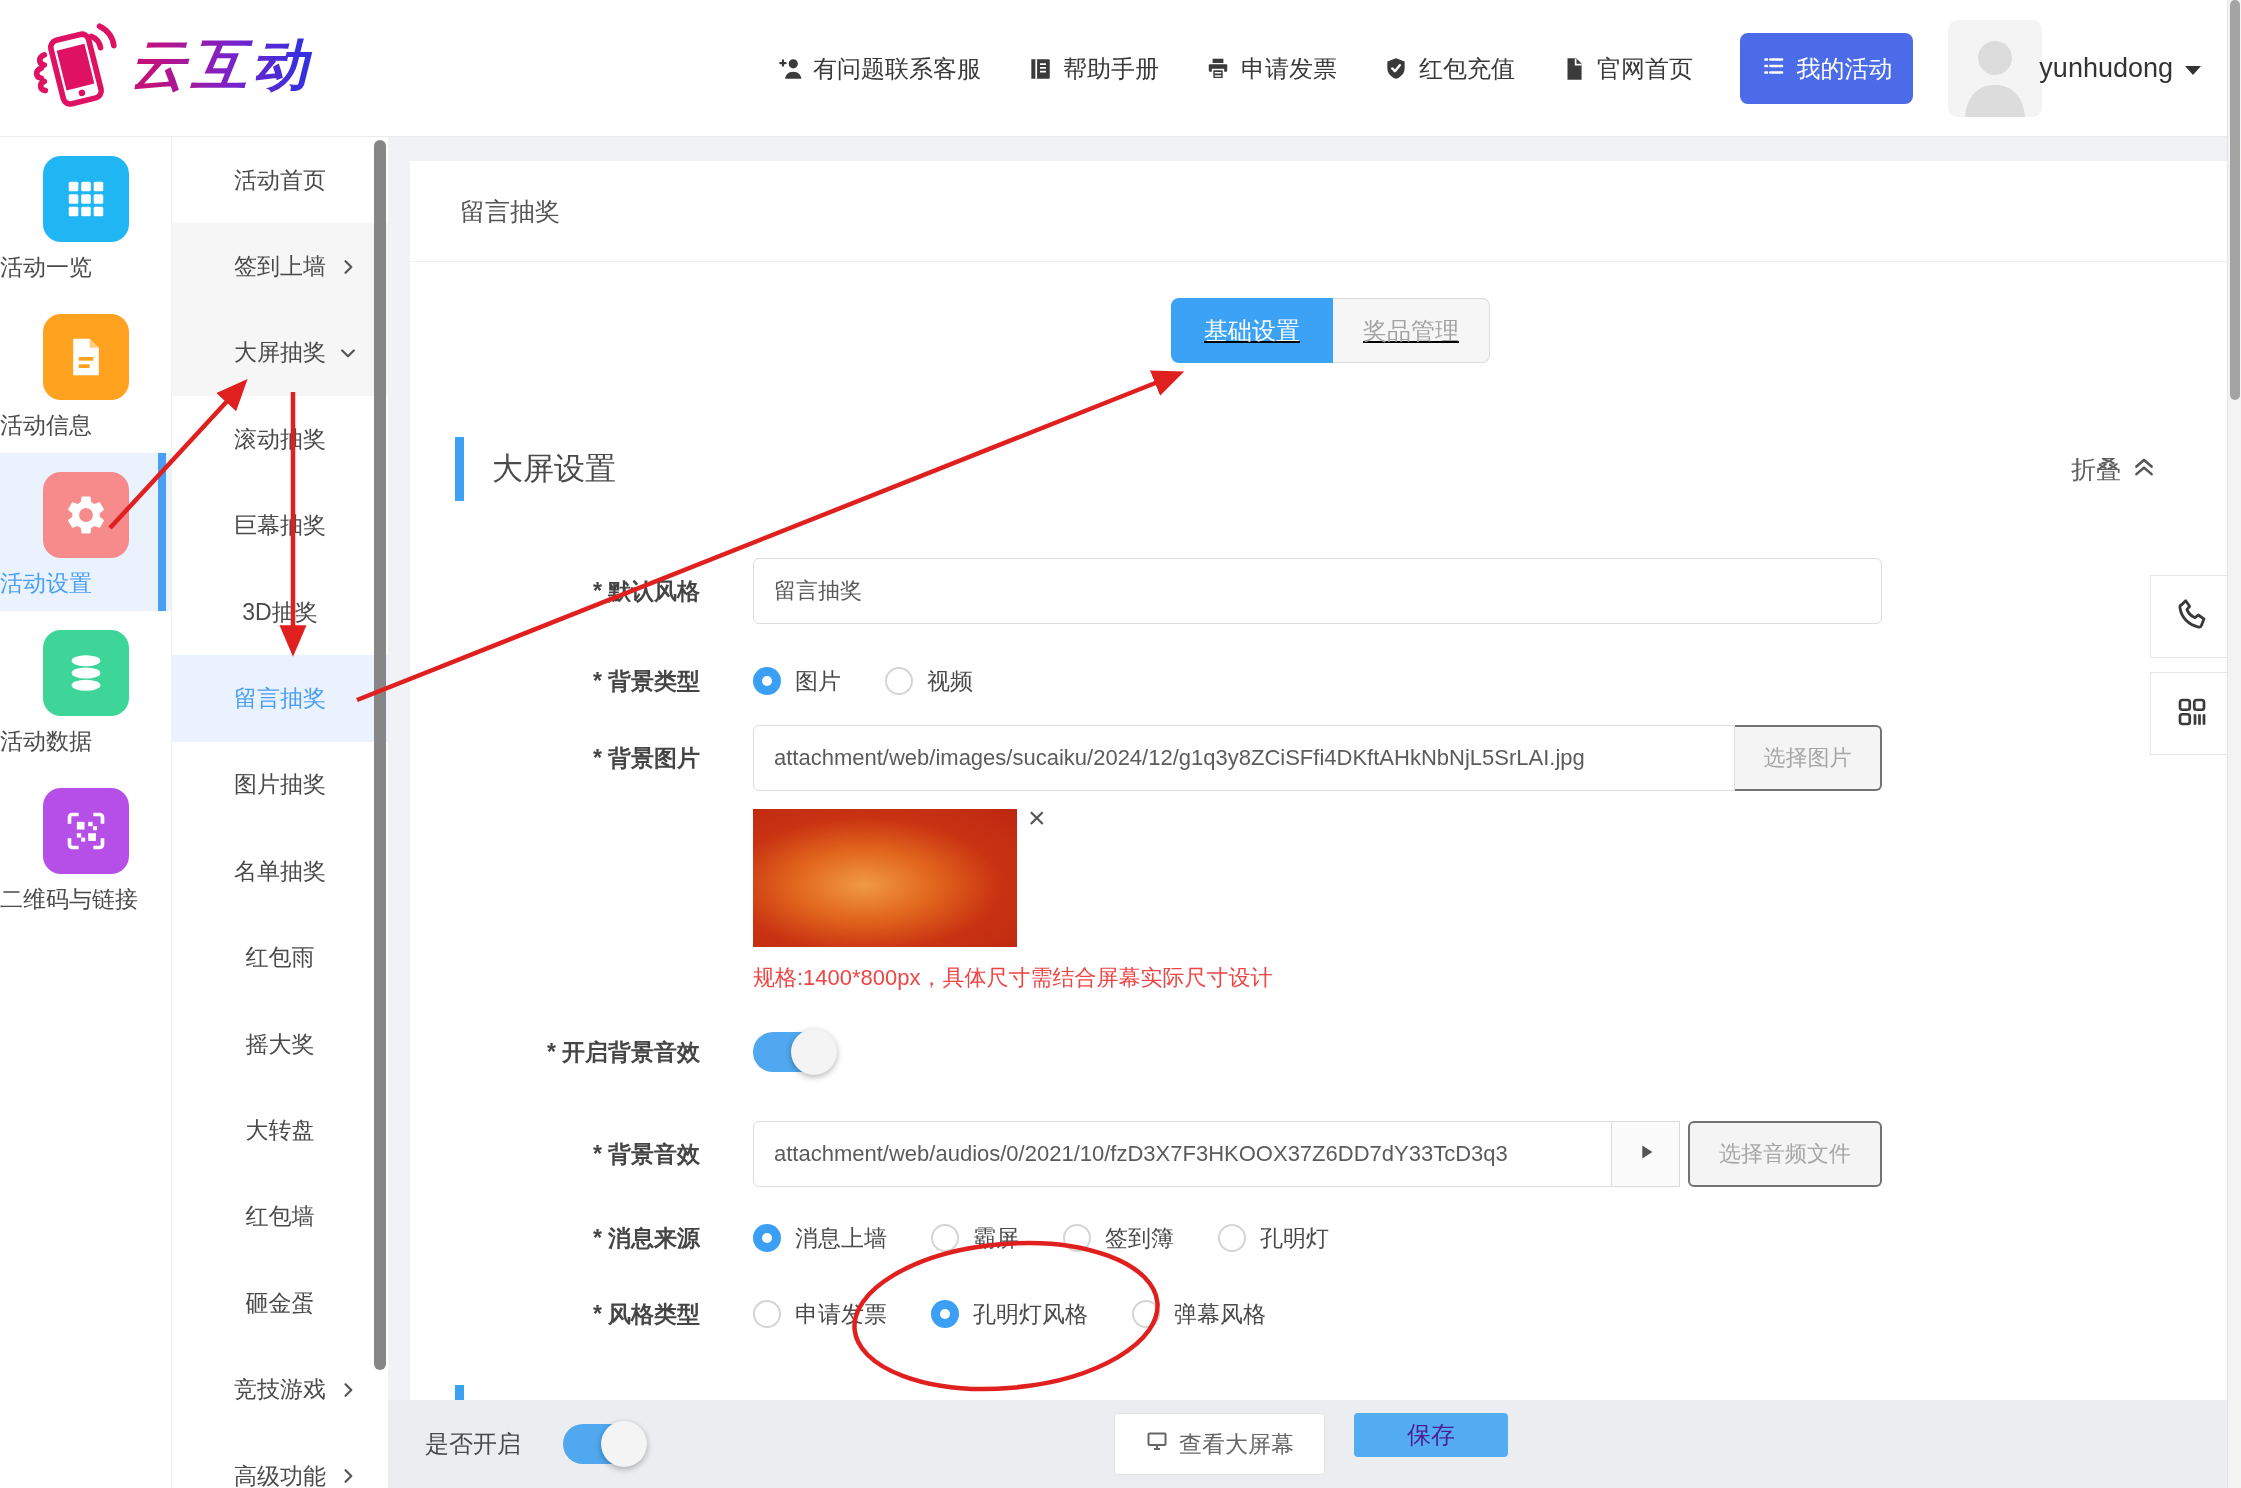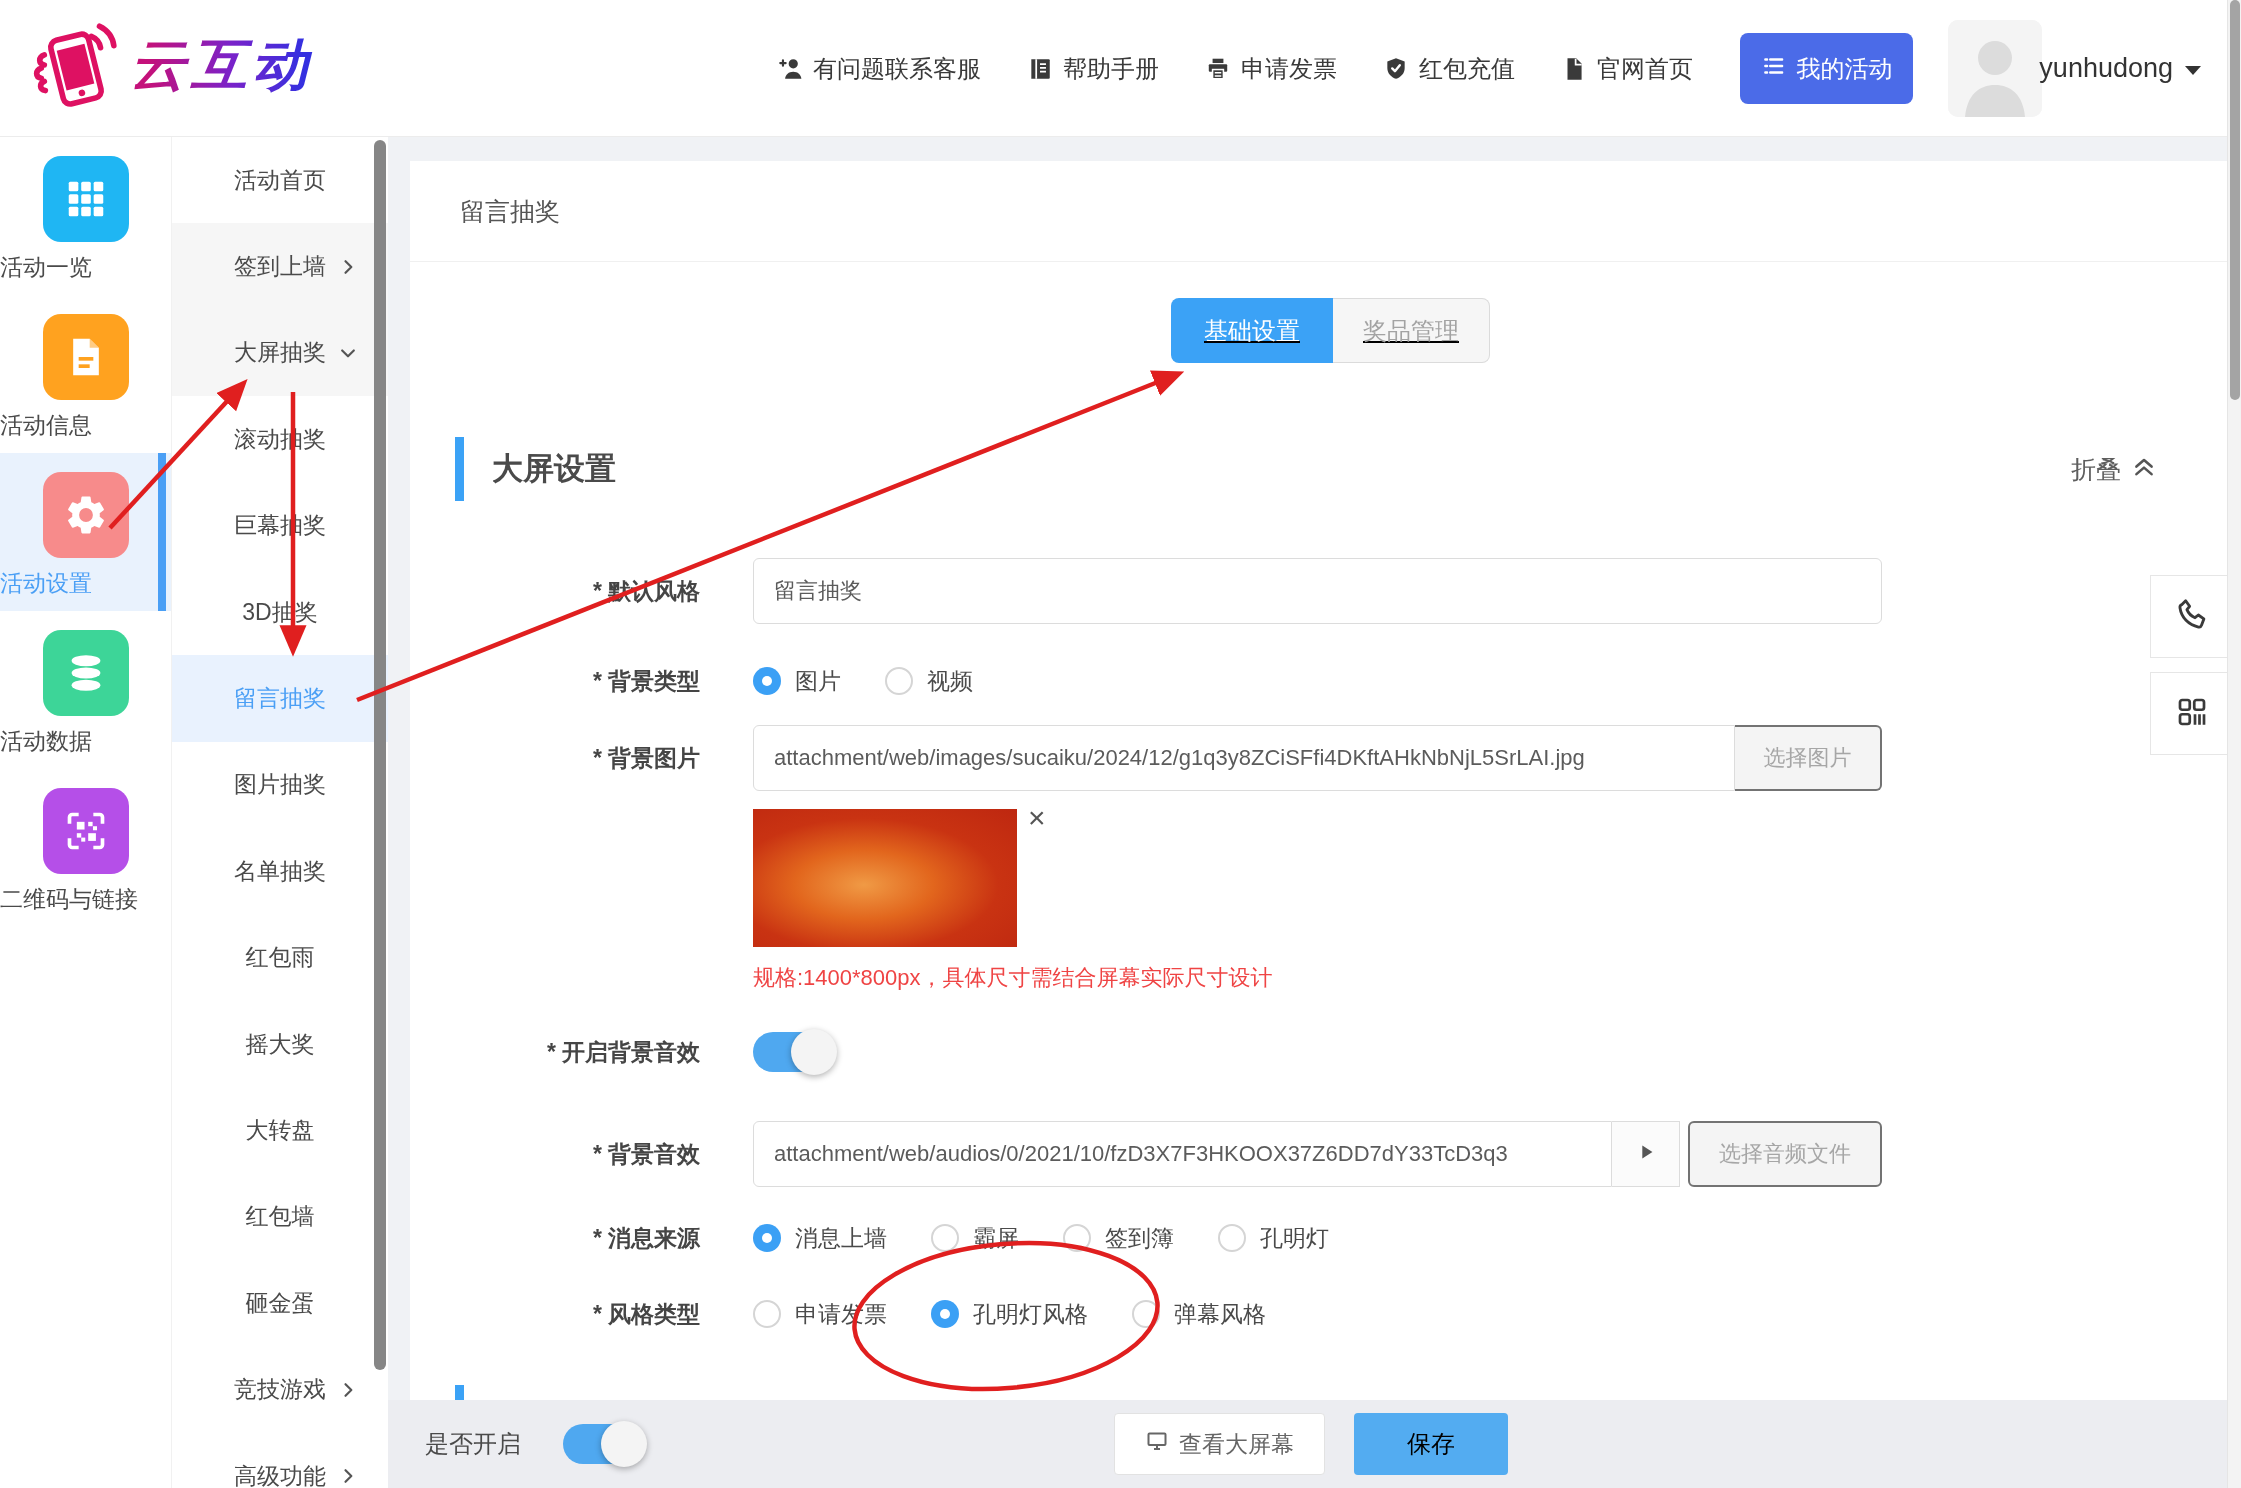--- a/index.html
+++ b/index.html
@@ -43,21 +43,21 @@
   .card { position:absolute; left:410px; top:161px; width:1817px; height:1327px; background:#fff; z-index:2; }
   .card-title { position:absolute; left:50px; top:28px; height:45px; display:flex; align-items:center; font-size:25px; color:#555; }
   .card-divider { position:absolute; left:0; top:100px; width:100%; height:1px; background:#F0F0F0; }
 
   .tabs { position:absolute; left:761px; top:137px; display:flex;text-decoration:underline; }
   .tab { height:65px; display:flex; align-items:center; justify-content:center; font-size:24px; cursor:pointer; }
   .tab.active { background:#3BA2F6; color:#fff; border-radius:8px 0 0 8px; padding:0 33px; }
   .tab.inactive { background:#F6F6F6; color:#A3A3A3; border:1px solid #DBDBDB; border-left:none; border-radius:0 8px 8px 0; padding:0 30px; }
 
   .section-bar { position:absolute; left:45px; top:276px; width:9px; height:64px; background:#3BA2F6; }
-  .section-title { position:absolute; left:82px; top:276px; height:64px; display:flex; align-items:center; font-size:31px; font-weight:bold; color:#4A4A4A; }
+  .section-title { position:absolute; left:82px; top:276px; height:64px; display:flex; align-items:center; font-size:31px; font-weight:normal; color:#4A4A4A; }
   .collapse { position:absolute; right:70px; top:276px; height:64px; display:flex; align-items:center; gap:10px; font-size:25px; color:#5E5E5E; cursor:pointer; }
 
   .frow { position:absolute; left:0; width:100%; }
   .flabel { position:absolute; left:0; top:0; width:290px; height:100%; display:flex; align-items:center; justify-content:flex-end; font-size:23px; font-weight:bold; color:#454545; white-space:nowrap; }
   .flabel .req { margin-right:6px; }
   .fctrl { position:absolute; left:343px; top:0; height:100%; display:flex; align-items:center; }
 
   .text-input { height:66px; border:1px solid #DCDCDC; border-radius:6px; font-size:22px; color:#5B5B5B; padding:0 20px;
     font-family:"Liberation Sans","DejaVu Sans",sans-serif; background:#fff; outline:none; }
   .input-join-left { border-radius:6px 0 0 6px; }
@@ -82,22 +82,22 @@
   .play-box { height:66px; width:68px; border:1px solid #DCDCDC; border-left:none; background:#FBFBFB; display:flex; align-items:center; justify-content:center; cursor:pointer; }
 
   .peek-bar { position:absolute; left:45px; top:1224px; width:9px; height:40px; background:#3BA2F6; }
 
   
   .bottom-bar { position:absolute; left:388px; top:1400px; width:1853px; height:88px; background:#ECEDF1; z-index:8; }
   .enable-lbl { position:absolute; left:37px; top:0; height:88px; display:flex; align-items:center; font-size:24px; color:#4A4A4A; }
   .bottom-bar .switch { position:absolute; left:175px; top:24px; }
   .view-btn { position:absolute; left:726px; top:13px; width:211px; height:62px; background:#fff; border:1px solid #E2E2E2; border-radius:4px;
     display:flex; align-items:center; justify-content:center; gap:10px; font-size:23px; color:#666; cursor:pointer; }
-  .save-btn { position:absolute; left:966px; top:13px; width:154px; height:62px; background:#53ACF1; border-radius:4px;
-    display:flex; align-items:center; justify-content:center; font-size:24px; color:#000000; cursor:pointer; }
+  .save-btn { position:absolute; left:966px; top:13px; width:154px; height:44px; background:#53ACF1; border-radius:4px;
+    display:flex; align-items:center; justify-content:center; font-size:24px; color:#4c1d95; cursor:pointer; }
 
   
   .float-btn { position:absolute; left:2150px; width:83px; height:83px; background:#fff; border:1px solid #E6E6E6; display:flex; align-items:center; justify-content:center; z-index:20; cursor:pointer; }
   .float-phone { top:575px; }
   .float-qr { top:672px; }
 
   
   .page-scrollbar { position:absolute; left:2227px; top:0; width:14px; height:1488px; background:#F3F3F3; border-left:1px solid #E5E5E5; z-index:40; }
   .page-scroll-thumb { position:absolute; left:2px; top:0; width:10px; height:400px; background:#A4A4A4; border-radius:5px; }
 

